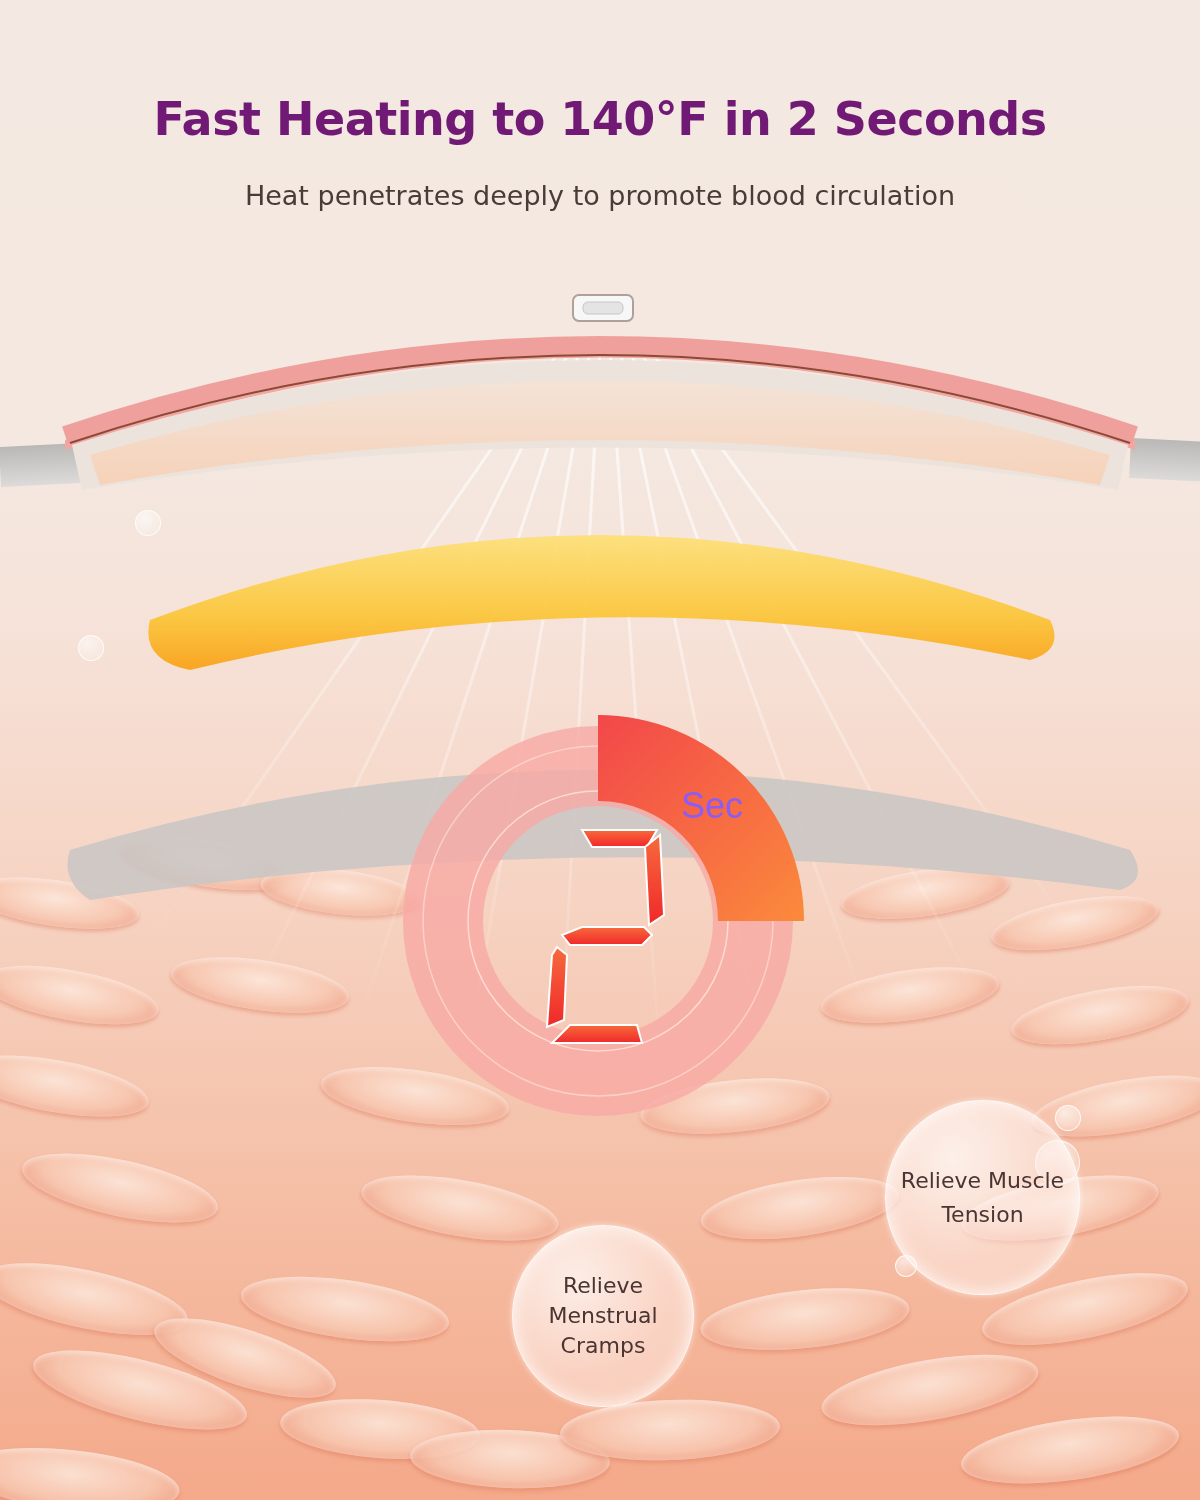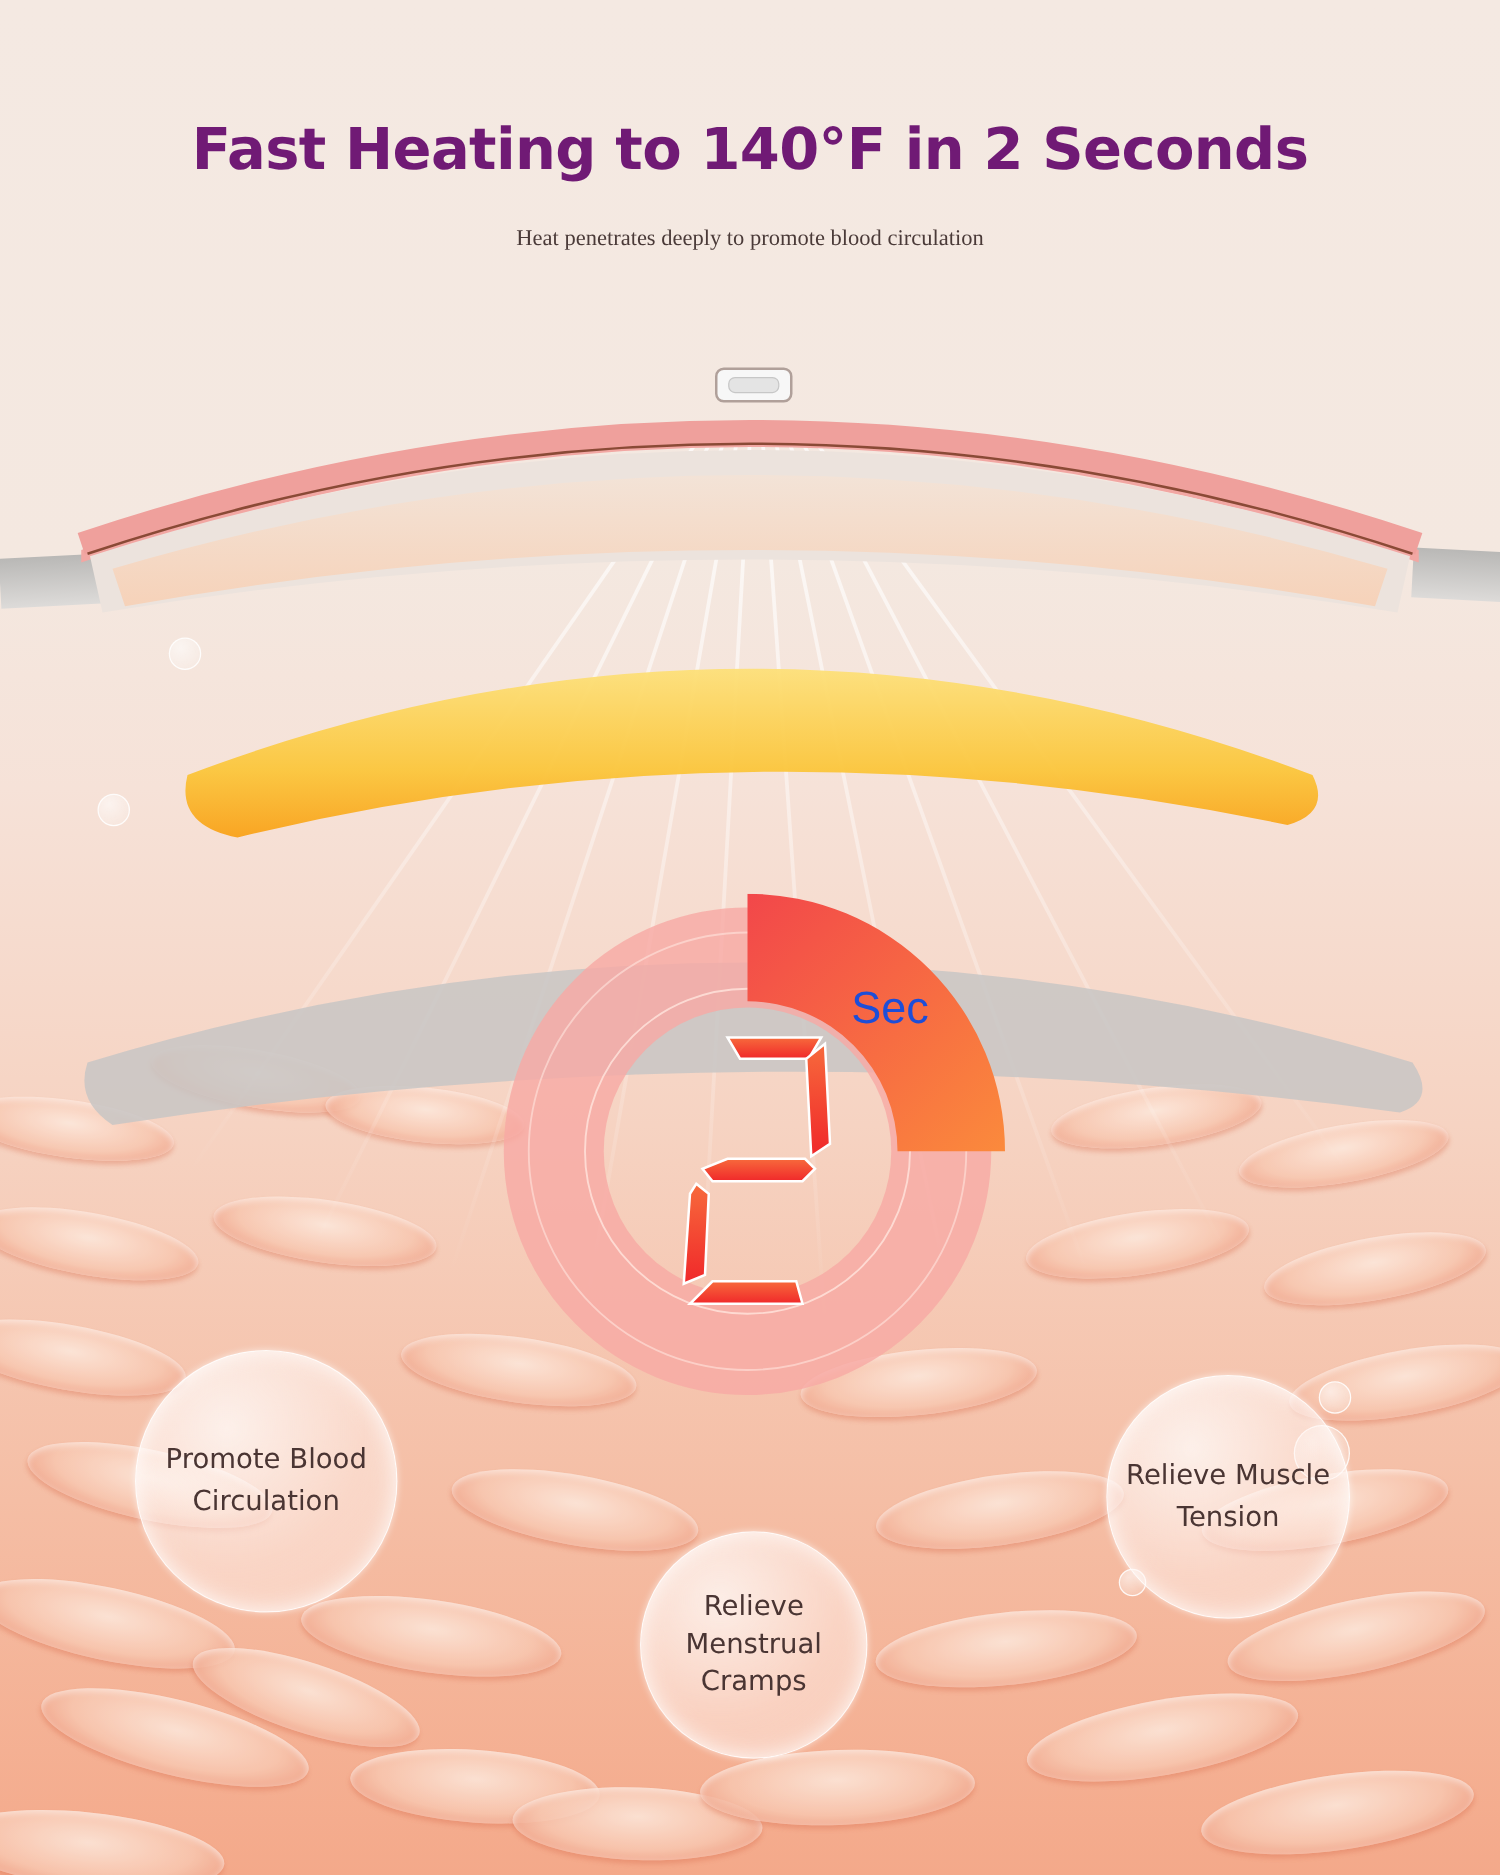--- a/index.html
+++ b/index.html
@@ -9,21 +9,21 @@
     font-family: "DejaVu Sans", sans-serif;
     background: linear-gradient(180deg, #f4e9e2 0%, #f4e8e0 30%, #f6e2d8 42%, #f6d3c2 60%, #f5bea5 80%, #f4a98a 100%);
   }
   .headline {
     position: absolute; left: 0; right: 0; top: 92px;
     text-align: center; font-size: 46px; font-weight: bold;
     color: #701a75; letter-spacing: -0.5px;
   }
   .subhead {
     position: absolute; left: 0; right: 0; top: 180px;
-    text-align: center; font-size: 18px; color: #4a3a38; font-family: Liberation Serif, serif;
+    text-align: center; font-size: 27px; color: #4a3a38;
   }
   .stage { position: absolute; left: 0; top: 0; width: 1200px; height: 1500px; }
   .cells { position: absolute; left: 0; top: 760px; width: 1200px; height: 740px; overflow: hidden; }
   .cell {
     position: absolute; border-radius: 50%;
     background: radial-gradient(ellipse at 50% 40%, #fde9dd 0%, #f8c7b0 55%, #e8866a 100%);
     box-shadow: inset 0 2px 6px rgba(255,255,255,0.7), 0 3px 4px rgba(218,110,80,0.45);
     opacity: 0.85;
   }
   .bubble {
@@ -35,21 +35,21 @@
     text-align: center;
   }
   .bubble-label { font-size: 22px; line-height: 34px; color: #4a3533; }
   .mini-bubble {
     position: absolute; border-radius: 50%;
     border: 1.5px solid rgba(255,255,255,0.85);
     background: radial-gradient(circle at 35% 30%, rgba(255,255,255,0.6), rgba(255,255,255,0.1));
   }
   .sec-label {
     position: absolute; left: 681px; top: 785px;
-    font-size: 36px; color: #1d4ed8; font-family: "Liberation Sans", sans-serif; text-align: center;
+    font-size: 36px; color: #8b5cf6; font-family: "Liberation Sans", sans-serif; text-align: center;
   }
 </style>
 </head>
 <body>
 
 <div class="stage">
 
   <div class="cells">
     <div class="cell" style="left:-30px;top:120px;width:170px;height:46px;transform:rotate(8deg);"></div>
     <div class="cell" style="left:120px;top:80px;width:170px;height:46px;transform:rotate(10deg);"></div>
@@ -165,26 +165,20 @@
     </g>
   </svg>
   <span class="sec-label">Sec</span>
 
   <div class="mini-bubble" style="left:1055px;top:1105px;width:26px;height:26px;"></div>
   <div class="mini-bubble" style="left:1035px;top:1140px;width:45px;height:45px;"></div>
   <div class="mini-bubble" style="left:895px;top:1255px;width:22px;height:22px;"></div>
   <div class="mini-bubble" style="left:78px;top:635px;width:26px;height:26px;"></div>
   <div class="mini-bubble" style="left:135px;top:510px;width:26px;height:26px;"></div>
 
-  <div class="bubble" style="left:108px;top:1080px;width:210px;height:210px;">
-    <div>
-      <div class="bubble-label">Promote Blood</div>
-      <div class="bubble-label">Circulation</div>
-    </div>
-  </div>
   <div class="bubble" style="left:885px;top:1100px;width:195px;height:195px;">
     <div>
       <div class="bubble-label">Relieve Muscle</div>
       <div class="bubble-label">Tension</div>
     </div>
   </div>
   <div class="bubble" style="left:512px;top:1225px;width:182px;height:182px;">
     <div>
       <div class="bubble-label" style="line-height:30px;">Relieve</div>
       <div class="bubble-label" style="line-height:30px;">Menstrual</div>

